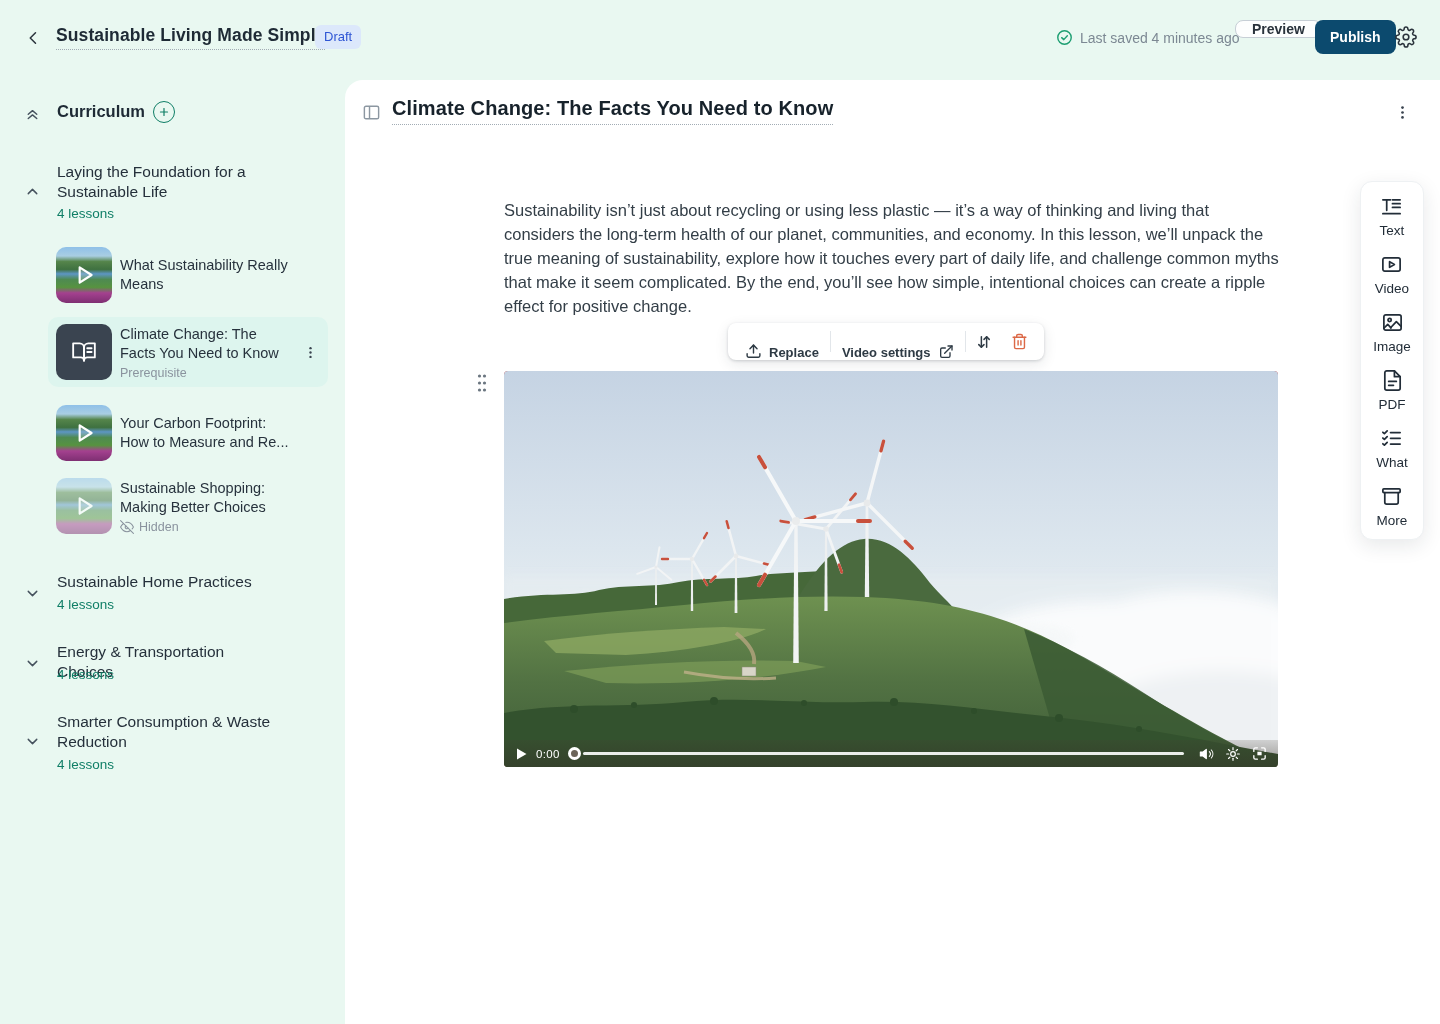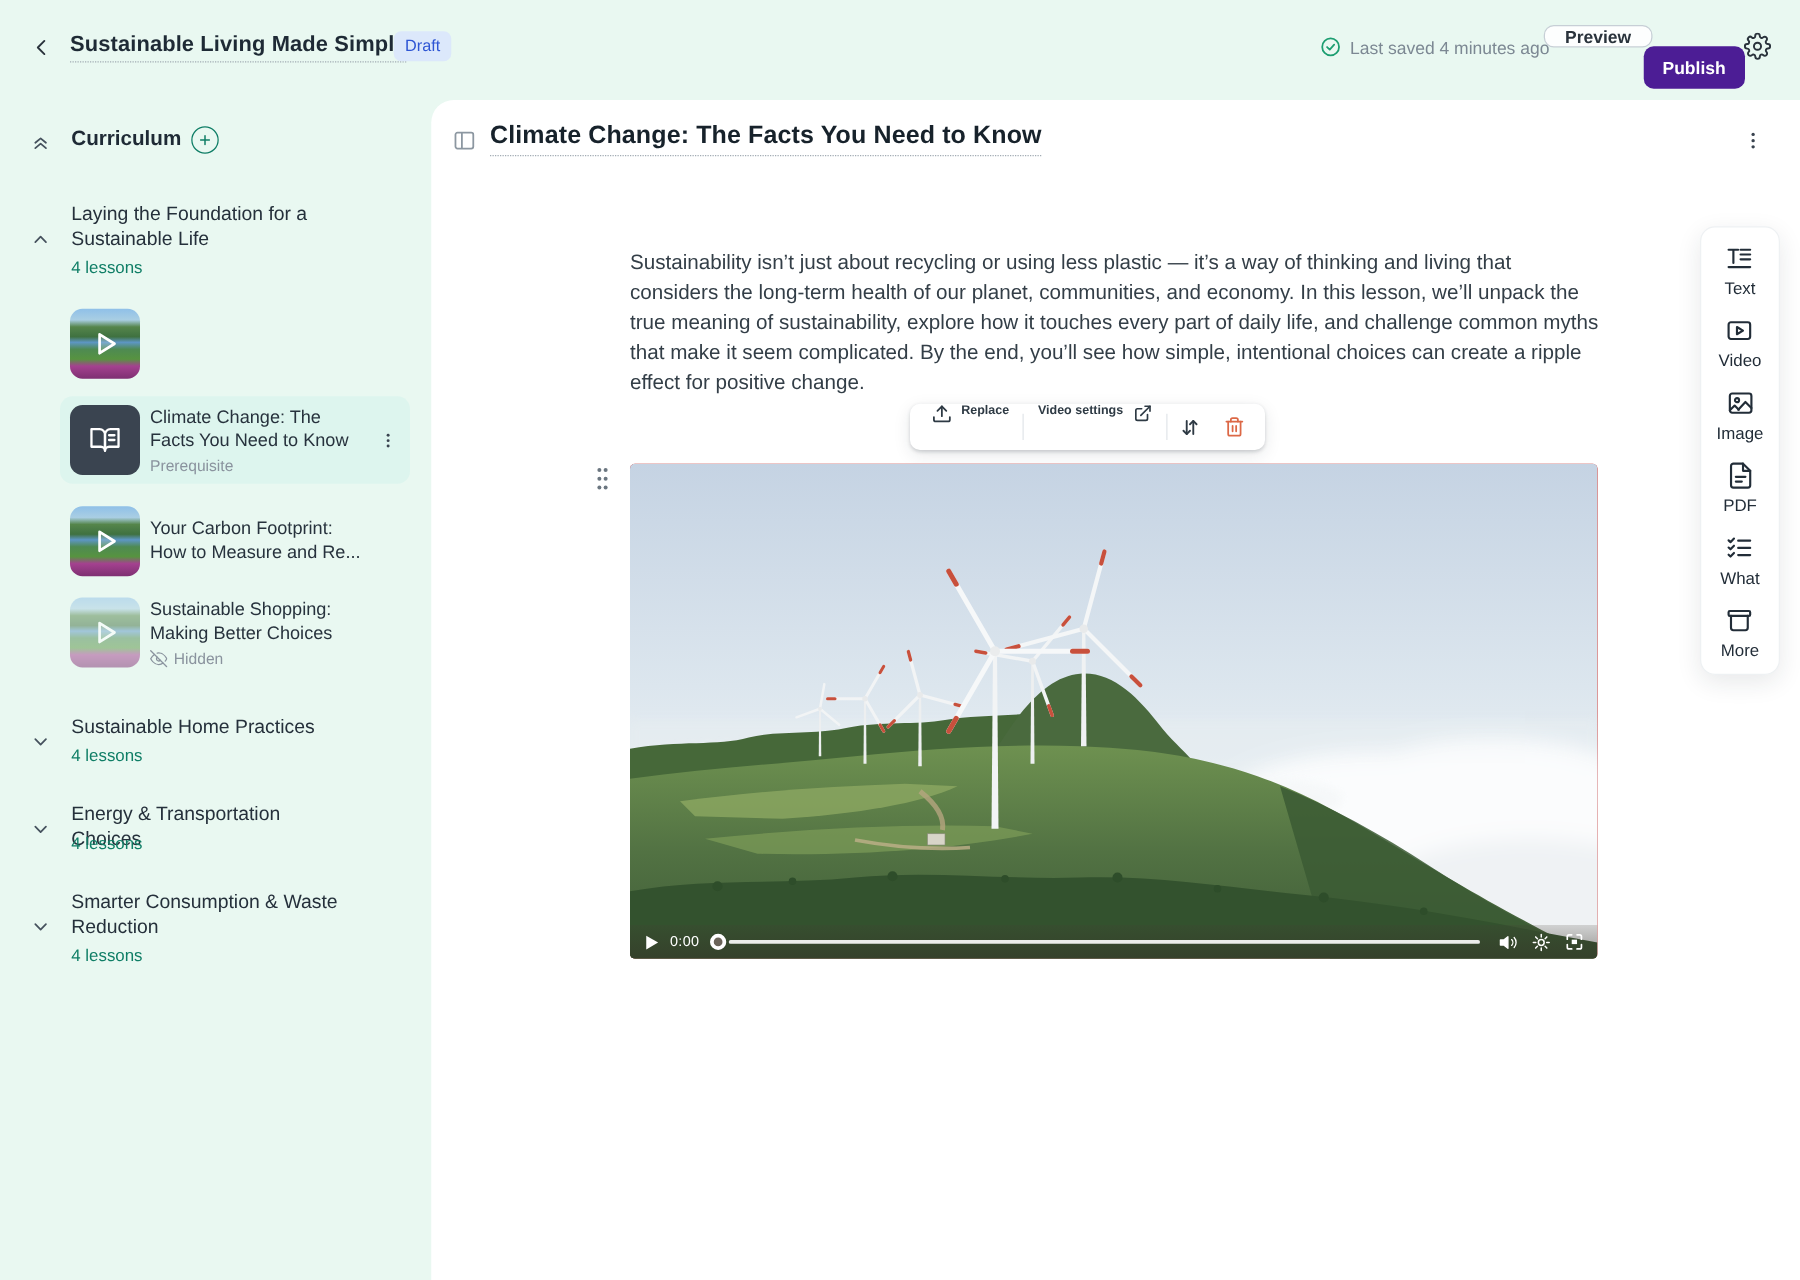--- a/index.html
+++ b/index.html
@@ -14,21 +14,21 @@
   svg { display:block; }
 
   
   .app-header { position:absolute; top:0; left:0; width:1440px; height:80px; }
   .back-btn { position:absolute; left:22px; top:26px; width:24px; height:24px; display:flex; align-items:center; justify-content:center; cursor:pointer; background:none; border:none; }
   .course-title { position:absolute; left:56px; top:25px; font-size:17.5px; font-weight:700; color:#1E2A35; letter-spacing:.1px; border-bottom:1.5px dotted #A2ACB4; padding-bottom:3px; cursor:text; }
   .draft-badge { position:absolute; left:315px; top:25px; font-size:13px; font-weight:500; padding:4px 9px 5px; border-radius:6px; background:#DCE8FB; color:#2E55D4; }
   .saved-group { position:absolute; left:1056px; top:29px; display:flex; align-items:center; gap:7px; }
   .saved-text { font-size:14px; color:#7C8893; }
   .preview-btn { position:absolute; left:1235px; top:20px; height:18px; padding:0 16px; background:#FDFEFE; border:1px solid #C7CFD6; border-radius:8px; font-size:14px; font-weight:600; color:#2A333C; font-family:inherit; cursor:pointer; }
-  .publish-btn { position:absolute; left:1315px; top:20px; height:34px; padding:0 15px; background:#4c1d95; border:none; border-radius:8px; font-size:14px; font-weight:600; color:#FFFFFF; font-family:inherit; cursor:pointer;margin-top:17px; }
+  .publish-btn { position:absolute; left:1315px; top:20px; height:34px; padding:0 15px; background:#0c4a6e; border:none; border-radius:8px; font-size:14px; font-weight:600; color:#FFFFFF; font-family:inherit; cursor:pointer; }
   .gear-btn { position:absolute; left:1395px; top:25px; width:24px; height:24px; background:none; border:none; cursor:pointer; }
 
   
   .sidebar { position:absolute; top:80px; left:0; width:345px; bottom:0; }
   .curriculum-collapse { position:absolute; left:24px; top:25px; cursor:pointer; }
   .curriculum-title { position:absolute; left:57px; top:22px; font-size:16.5px; font-weight:700; color:#1E2A35; }
   .add-section-btn { position:absolute; left:153px; top:21px; width:22px; height:22px; border:1.4px solid #0F7E66; border-radius:50%; background:none; display:flex; align-items:center; justify-content:center; cursor:pointer; }
 
   .section-chevron { position:absolute; cursor:pointer; }
   .section-title { position:absolute; left:57px; width:218px; font-size:15.5px; font-weight:500; line-height:20px; color:#25303B; cursor:pointer; }
@@ -50,21 +50,21 @@
 
   
   .main-panel { position:absolute; left:345px; top:80px; right:0; bottom:0; background:#FFFFFF; border-top-left-radius:18px; }
   .panel-toggle-btn { position:absolute; left:17px; top:22px; width:20px; height:20px; background:none; border:none; cursor:pointer; }
   .lesson-heading { position:absolute; left:47px; top:17px; font-size:20px; font-weight:600; color:#17222B; letter-spacing:.1px; border-bottom:1.5px dotted #A2ACB4; padding-bottom:4px; cursor:text; }
   .heading-kebab { position:absolute; left:1049px; top:20px; width:24px; height:24px; background:none; border:none; cursor:pointer; }
 
   .lesson-paragraph { position:absolute; left:159px; top:118px; width:776px; font-size:16.5px; line-height:24px; color:#333E47; cursor:text; }
 
   .block-toolbar { position:absolute; left:383px; top:243px; height:37px; display:flex; align-items:center; background:#FFFFFF; border-radius:8px; box-shadow:0 1px 3px rgba(25,39,52,.18), 0 4px 14px rgba(25,39,52,.10); padding:0 6px; }
-  .tb-btn { display:flex; align-items:flex-start; gap:7px; height:37px; padding:0 11px; background:none; border:none; font-family:inherit; font-size:10px; font-weight:600; color:#2E3A44; cursor:pointer; }
+  .tb-btn { display:flex; align-items:flex-end; gap:7px; height:37px; padding:0 11px; background:none; border:none; font-family:inherit; font-size:13px; font-weight:600; color:#2E3A44; cursor:pointer; }
   .tb-icon-btn { width:36px; height:37px; display:flex; align-items:center; justify-content:center; background:none; border:none; cursor:pointer; }
   .tb-divider { width:1px; height:21px; background:#E2E6EA; }
 
   .drag-handle { position:absolute; left:130px; top:292px; width:14px; height:22px; display:flex; align-items:center; justify-content:center; cursor:grab; }
 
   .video-block { position:absolute; left:159px; top:291px; width:774px; height:396px; border-radius:4px; overflow:hidden; background:#b91c1c; }
   .video-controls { position:absolute; left:0; right:0; bottom:0; height:27px; display:flex; align-items:center; gap:8px; padding:0 10px; background:linear-gradient(180deg, rgba(70,62,52,.18), rgba(55,48,40,.50)); }
   .vc-play { width:14px; height:14px; background:none; border:none; display:flex; align-items:center; justify-content:center; cursor:pointer; padding:0; }
   .vc-time { font-size:11.5px; color:#FFFFFF; letter-spacing:.3px; }
   .vc-knob { width:13px; height:13px; border-radius:50%; border:3.5px solid #FFFFFF; background:#6B6459; flex:none; cursor:pointer; }
@@ -138,20 +138,23 @@
   <div class="section-title" style="top:82px;">Laying the Foundation for a Sustainable Life</div>
   <div class="lesson-count" style="top:126px;">4 lessons</div>
 
   <div class="lesson-row" style="top:163px; height:64px;">
     <div class="thumb">
       <span class="play-overlay">
         <svg width="26" height="26" viewBox="0 0 24 24" fill="rgba(255,255,255,.18)" stroke="#FFFFFF" stroke-width="2" stroke-linejoin="round">
             <polygon points="8 5 19 12 8 19"></polygon>
           </svg>
       </span>
+    </div>
+    <div class="lesson-text">
+      <div class="lesson-title">What Sustainability Really Means</div>
     </div>
   </div>
 
   <div class="lesson-row selected" style="top:237px;">
     <div class="reading-tile">
       <span>
         <svg width="26" height="26" viewBox="0 0 24 24" fill="none" stroke="#FFFFFF" stroke-width="1.7" stroke-linecap="round" stroke-linejoin="round">
             <path d="M2 4h6a4 4 0 0 1 4 4v12a3 3 0 0 0-3-3H2z"></path>
             <path d="M22 4h-6a4 4 0 0 0-4 4v12a3 3 0 0 1 3-3h7z"></path>
             <line x1="15" y1="8.5" x2="19" y2="8.5"></line>

